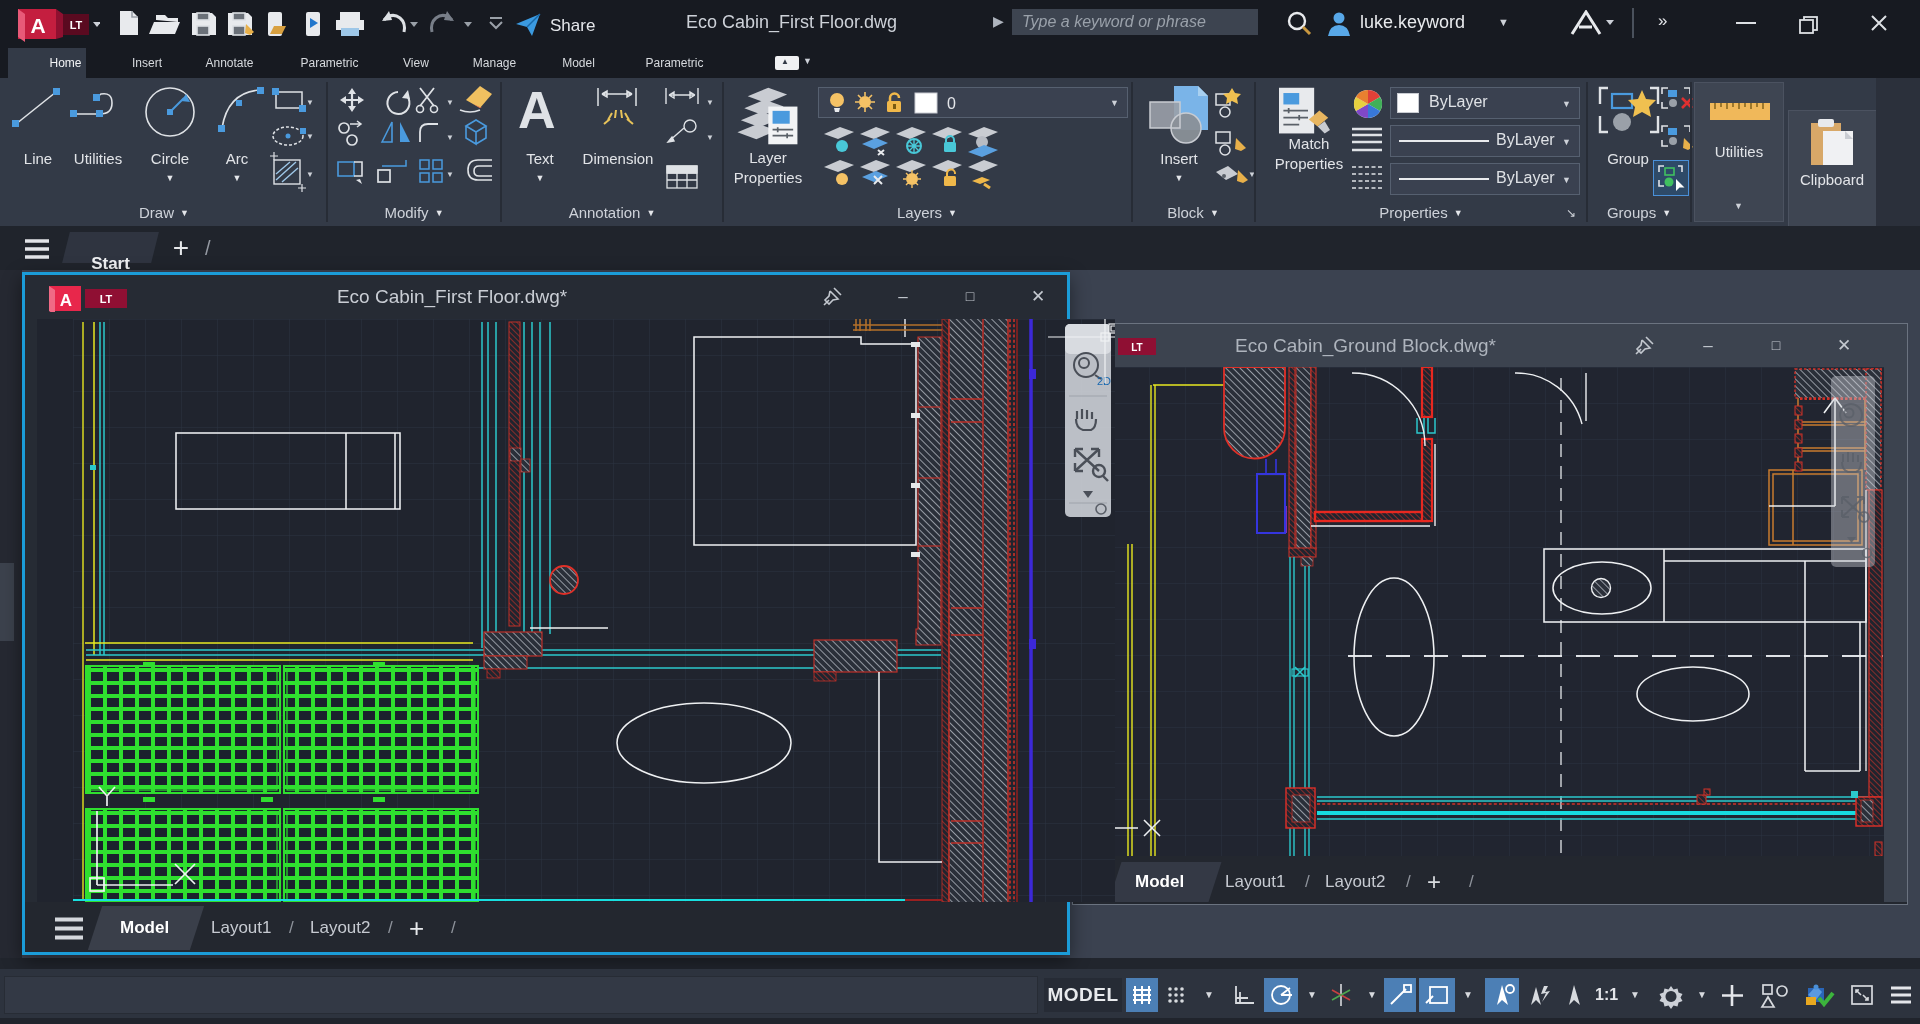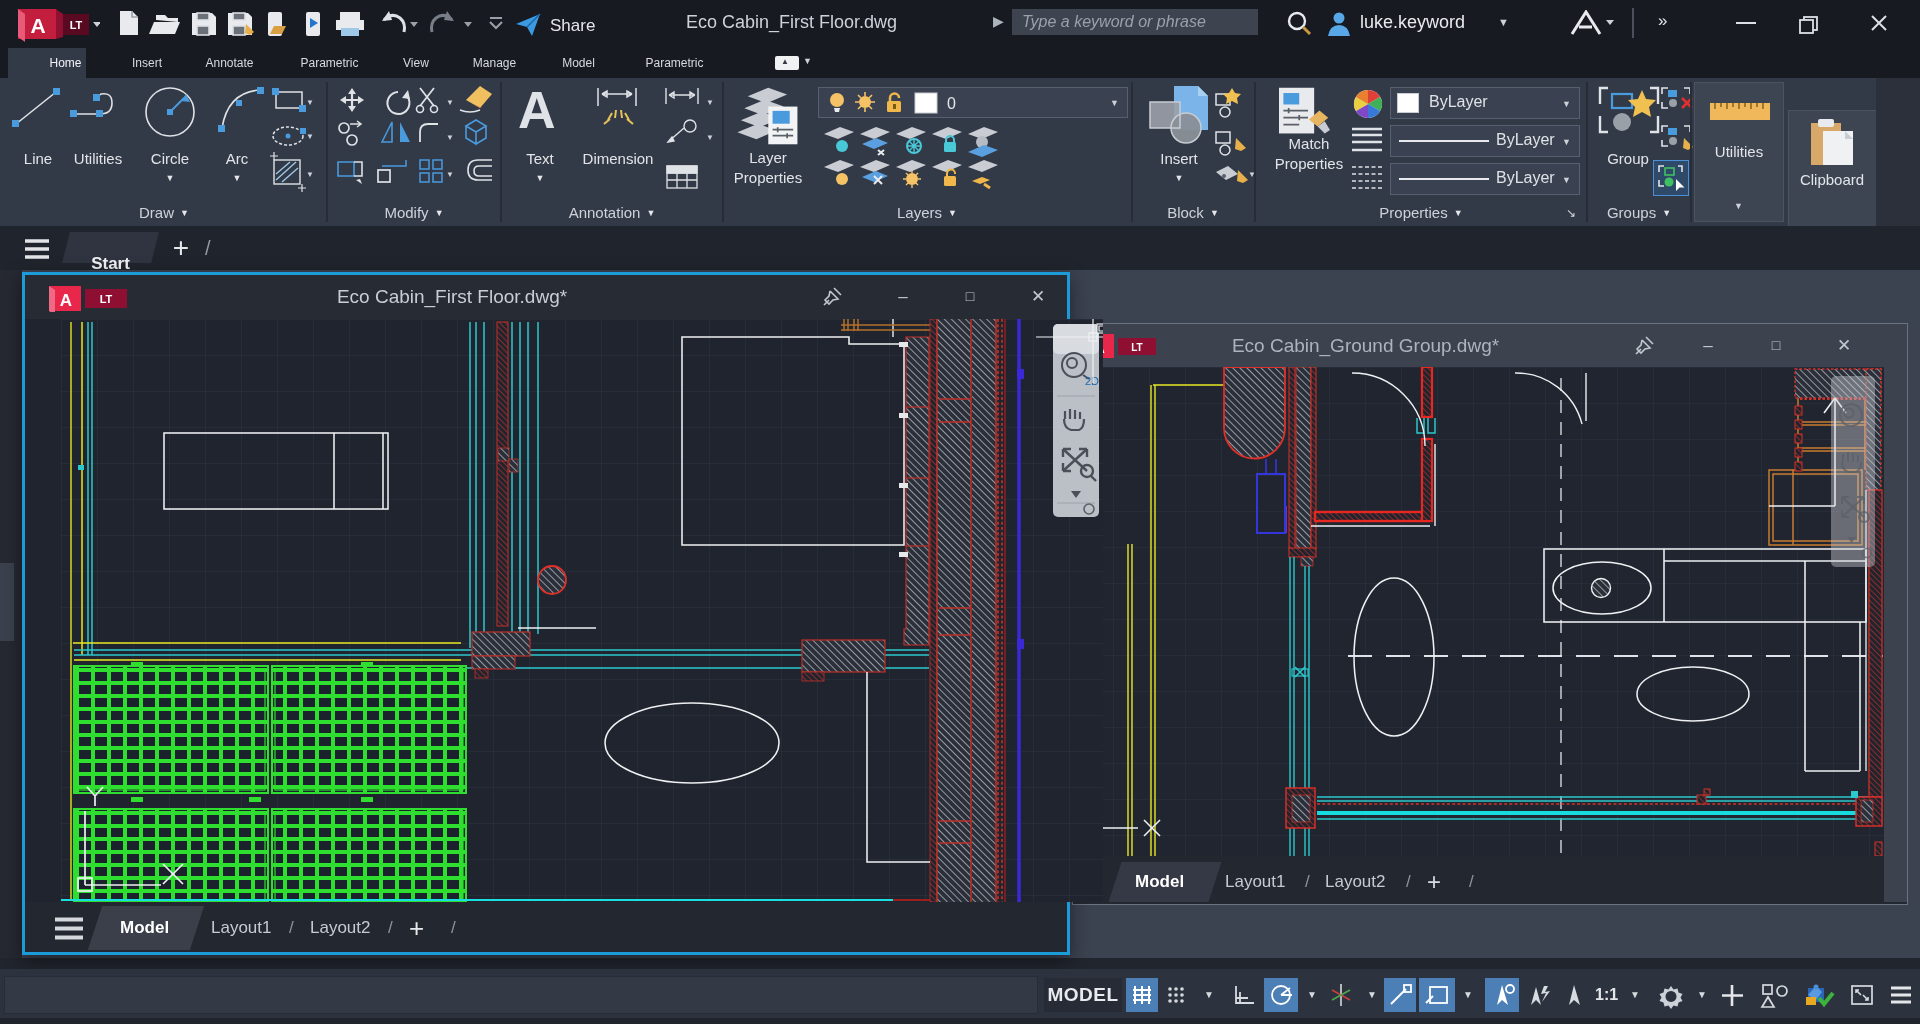--- a/index.html
+++ b/index.html
@@ -36,21 +36,21 @@
 
   
   #win2 { position:absolute; left:1072px; top:323px; width:836px; height:582px; background:#23272f; border:1px solid #6b7380; }
   #win2title { position:absolute; left:0; top:0; width:100%; height:43px; background:#3c434f; }
   #win2canvas { position:absolute; left:4px; top:43px; width:807px; height:489px; background:#212530; }
   #win2tabs { position:absolute; left:4px; top:532px; width:807px; height:46px; background:#23272f; }
   #win2right { position:absolute; left:811px; top:43px; width:23px; height:535px; background:#3c434f; }
 
   #win1 { position:absolute; left:22px; top:272px; width:1048px; height:683px; background:#262b34; border:3px solid #1b9cd8; box-shadow:0 6px 18px rgba(0,0,0,0.45); }
   #win1title { position:absolute; left:0; top:0; width:100%; height:44px; background:#262b34; }
-  #win1canvas { position:absolute; left:0; top:44px; width:1042px; height:583px; background:#20242e;padding-left:36px; }
+  #win1canvas { position:absolute; left:12px; top:44px; width:1042px; height:583px; background:#20242e;padding-left:36px; }
   #win1tabs { position:absolute; left:0; top:627px; width:1042px; height:50px; background:#23272f; }
 
   .wtitle { position:absolute; top:0; height:43px; line-height:43px; font-size:19px; color:#c3c8cf; }
   .winbtn { position:absolute; top:0; width:46px; height:43px; color:#c3c8cf; text-align:center; line-height:43px; font-size:17px; }
 
   .mtab { position:absolute; top:6px; height:40px; line-height:40px; font-size:17px; color:#c6cad1; }
   .mtab.active { font-weight:bold; color:#fff; }
 
   
   #statusbar { position:absolute; left:0; top:969px; width:1920px; height:49px; background:#2d333e; }
@@ -492,21 +492,21 @@
 
   <div id="win2">
     <div id="win2title">
       <svg class="abs" style="left:11px;top:8px;" width="78" height="28" viewBox="0 0 78 28">
         <rect x="0" y="2" width="30" height="24" fill="#e8274b"></rect>
         <path d="M0 2 L5 6 V30 L0 26 Z" fill="#f06a85"></path>
         <text x="15" y="21" font-size="16" font-weight="bold" fill="#fff" text-anchor="middle" font-family="Liberation Sans, sans-serif">A</text>
         <rect x="34" y="6" width="38" height="17" fill="#8f0f33"></rect>
         <text x="53" y="19" font-size="10" font-weight="bold" fill="#fff" text-anchor="middle" font-family="Liberation Sans, sans-serif">LT</text>
       </svg>
-      <div class="wtitle" style="left:0px; width:585px; text-align:center; color:#aeb4bd;">Eco Cabin_Ground Group.dwg*</div>
+      <div class="wtitle" style="left:0px; width:585px; text-align:center; color:#aeb4bd;">Eco Cabin_Ground Block.dwg*</div>
       <svg class="abs" style="left:560px;top:11px;" width="22" height="22" viewBox="0 0 22 22">
           <path d="M13 2 L20 9 M9 5 L17 13 L12 14 L8 18 L4 14 L8 10 L9 5 M8 14 L3 19" stroke="#c3c8cf" stroke-width="1.6" fill="none"></path>
         </svg>
       <div class="winbtn" style="left:612px;">–</div>
       <div class="winbtn" style="left:680px; font-size:14px;">□</div>
       <div class="winbtn" style="left:748px;">✕</div>
     </div>
     <div id="win2canvas">
 <svg width="807" height="489" viewBox="0 0 807 489">
 <defs>

